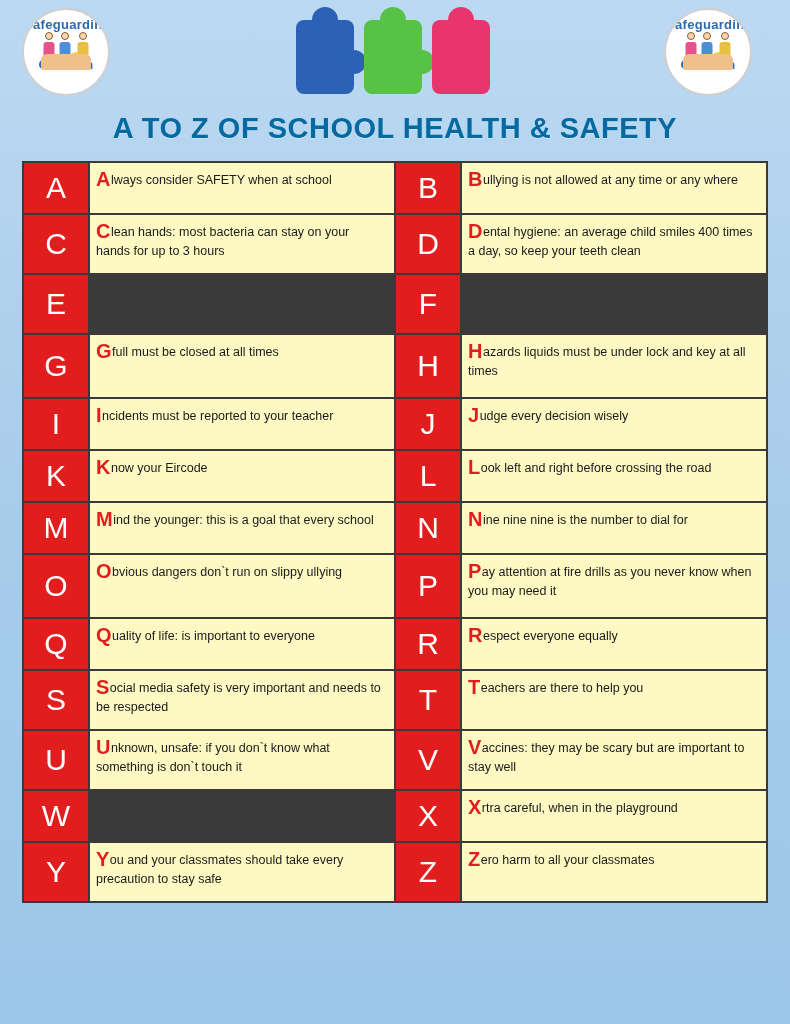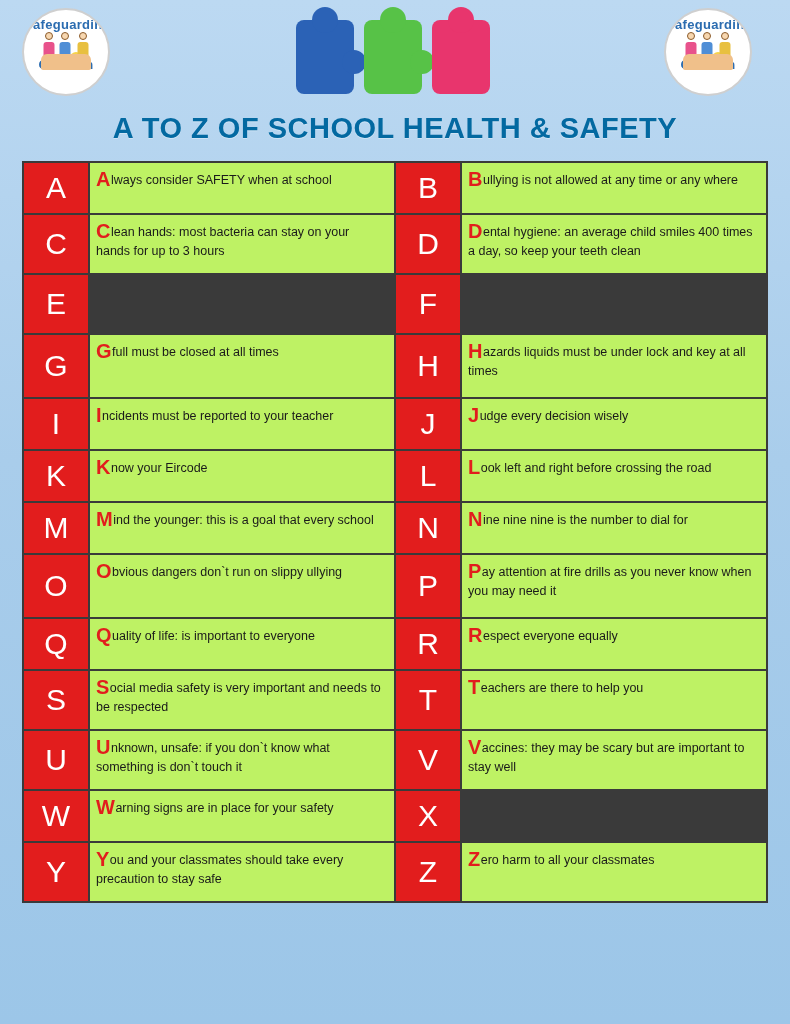--- a/index.html
+++ b/index.html
@@ -185,21 +185,21 @@
     color: #ffffff;
     font-size: 30px;
     font-weight: normal;
     display: flex;
     align-items: center;
     justify-content: center;
     min-height: 48px;
     font-family: "Liberation Sans", sans-serif;
   }
   .text-cell {
-    background: #bef264;
+    background: #fef9c3;
     color: #1a1a1a;
     font-size: 12.5px;
     line-height: 1.55;
     padding: 6px 8px 4px 6px;
     min-height: 48px;
     overflow: hidden;
     display: flex;
     align-items: flex-start;
   }
   .text-cell .initial {
@@ -334,23 +334,20 @@
           </div>
         </div>
         <div class="row h2">
           <div class="letter-cell">U</div>
           <div class="text-cell">
             <p><span class="initial">U</span><span>nknown, unsafe: if you don`t know what something is don`t touch it</span></p>
           </div>
         </div>
         <div class="row h1">
           <div class="letter-cell">W</div>
-          <div class="text-cell">
-            <p><span class="initial">W</span><span>arning signs are in place for your safety</span></p>
-          </div>
         </div>
         <div class="row h2">
           <div class="letter-cell">Y</div>
           <div class="text-cell">
             <p><span class="initial">Y</span><span>ou and your classmates should take every precaution to stay safe</span></p>
           </div>
         </div>
       </div>
     <div class="col" id="col-right">
         <div class="row h1">
@@ -411,20 +408,23 @@
           </div>
         </div>
         <div class="row h2">
           <div class="letter-cell">V</div>
           <div class="text-cell">
             <p><span class="initial">V</span><span>accines: they may be scary but are important to stay well</span></p>
           </div>
         </div>
         <div class="row h1">
           <div class="letter-cell">X</div>
+          <div class="text-cell">
+            <p><span class="initial">X</span><span>rtra careful, when in the playground</span></p>
+          </div>
         </div>
         <div class="row h2">
           <div class="letter-cell">Z</div>
           <div class="text-cell">
             <p><span class="initial">Z</span><span>ero harm to all your classmates</span></p>
           </div>
         </div>
       </div>
   </div>
 </div>

